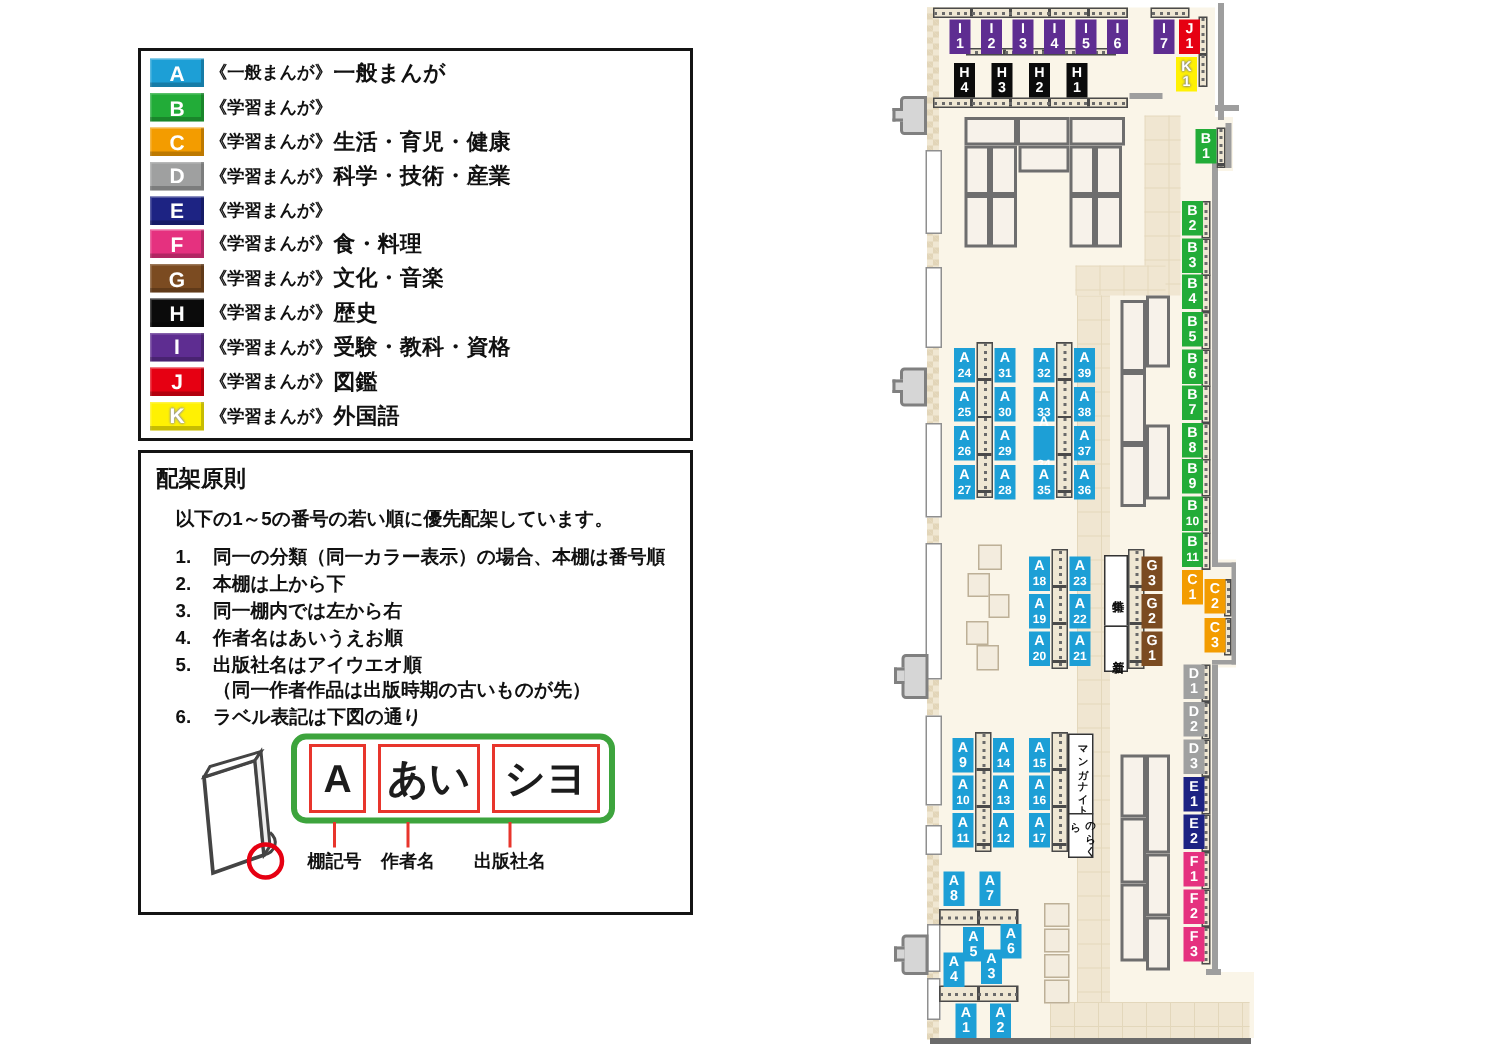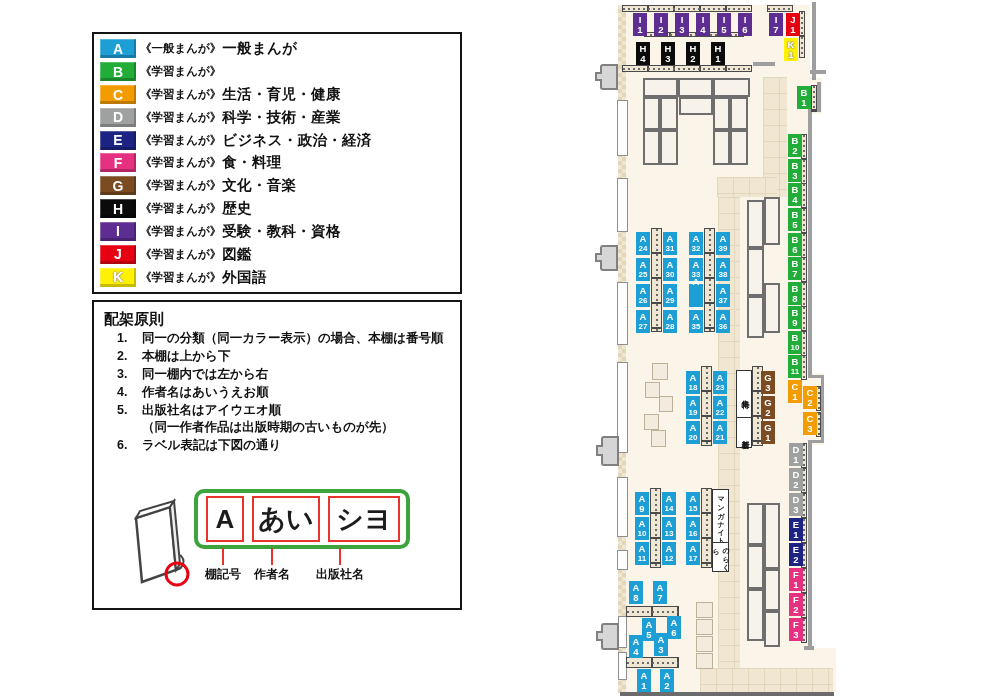--- a/index.html
+++ b/index.html
@@ -82,21 +82,20 @@
         <span class="cat">生活・育児・健康</span>
       </div>
       <div class="lrow">
         <span class="chip" style="background: rgb(159, 160, 160);">D</span>
         <span class="series">《学習まんが》</span>
         <span class="cat">科学・技術・産業</span>
       </div>
       <div class="lrow">
         <span class="chip" style="background: rgb(29, 35, 131);">E</span>
         <span class="series">《学習まんが》</span>
-        <span class="cat">ビジネス・政治・経済</span>
       </div>
       <div class="lrow">
         <span class="chip" style="background: rgb(229, 49, 127);">F</span>
         <span class="series">《学習まんが》</span>
         <span class="cat">食・料理</span>
       </div>
       <div class="lrow">
         <span class="chip" style="background: rgb(123, 75, 33);">G</span>
         <span class="series">《学習まんが》</span>
         <span class="cat">文化・音楽</span>
@@ -119,20 +118,21 @@
       <div class="lrow">
         <span class="chip chipK" style="background: rgb(255, 241, 3);">K</span>
         <span class="series">《学習まんが》</span>
         <span class="cat">外国語</span>
       </div>
     </div>
 </div>
 
 <div id="prin-box">
   <div id="prin-title">配架原則</div>
+  <div id="prin-intro">以下の1～5の番号の若い順に優先配架しています。</div>
   <div id="prin-list">
       <div class="pitem">
         <span class="pnum">1.</span>
         <span>同一の分類（同一カラー表示）の場合、本棚は番号順</span>
       </div>
       <div class="pitem">
         <span class="pnum">2.</span>
         <span>本棚は上から下</span>
       </div>
       <div class="pitem">

